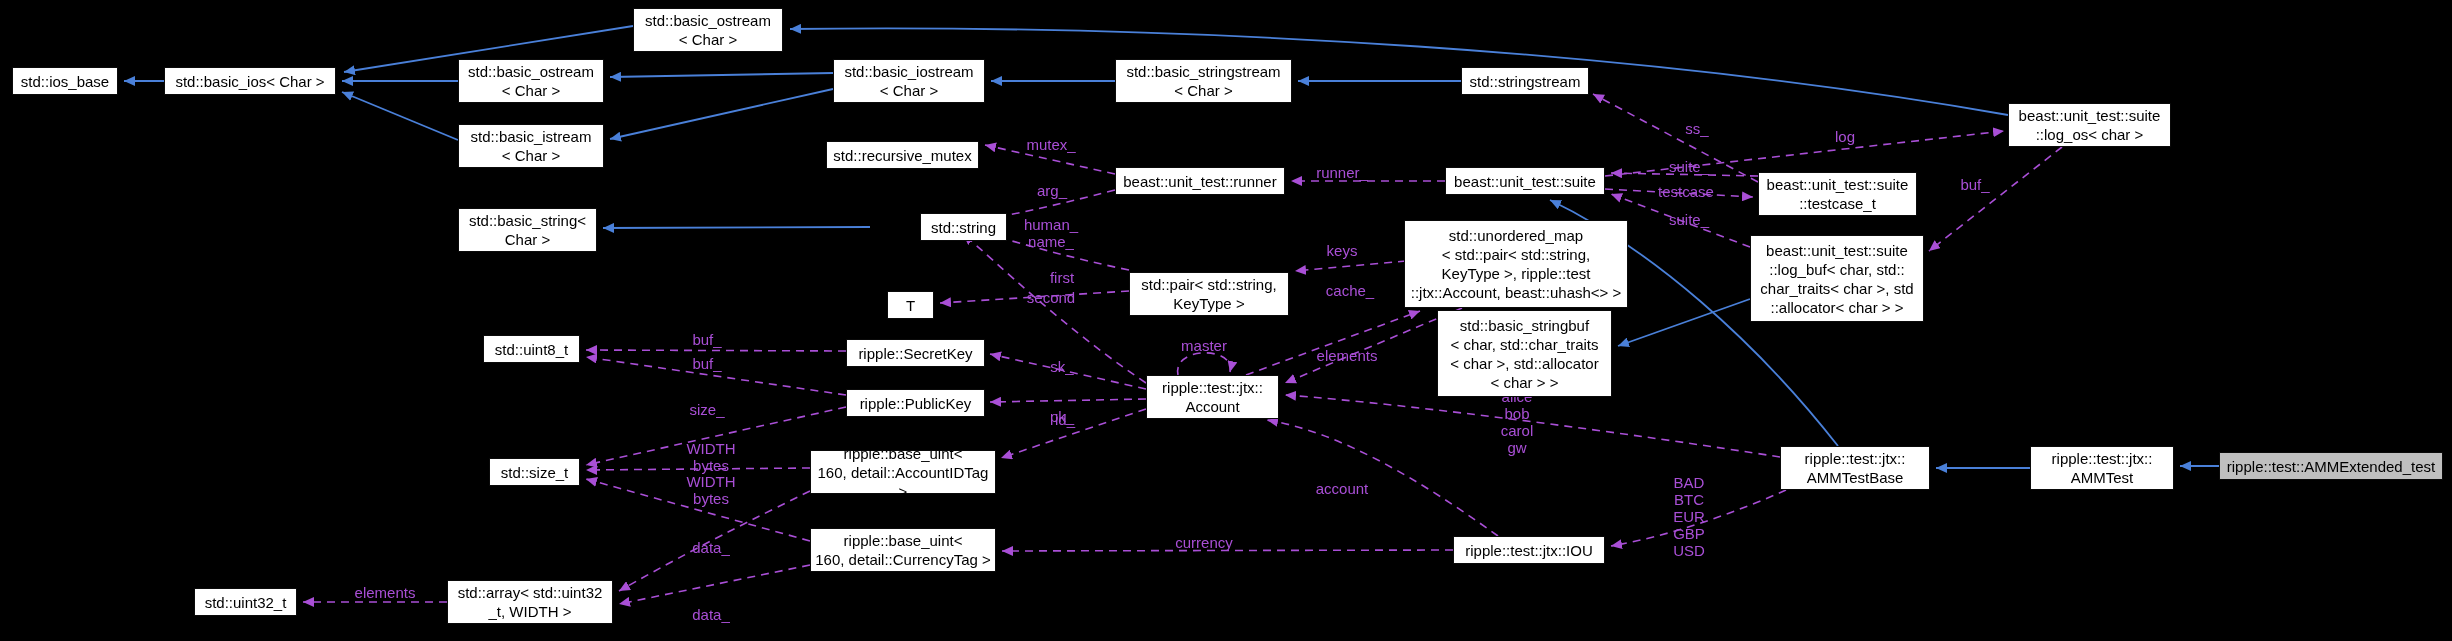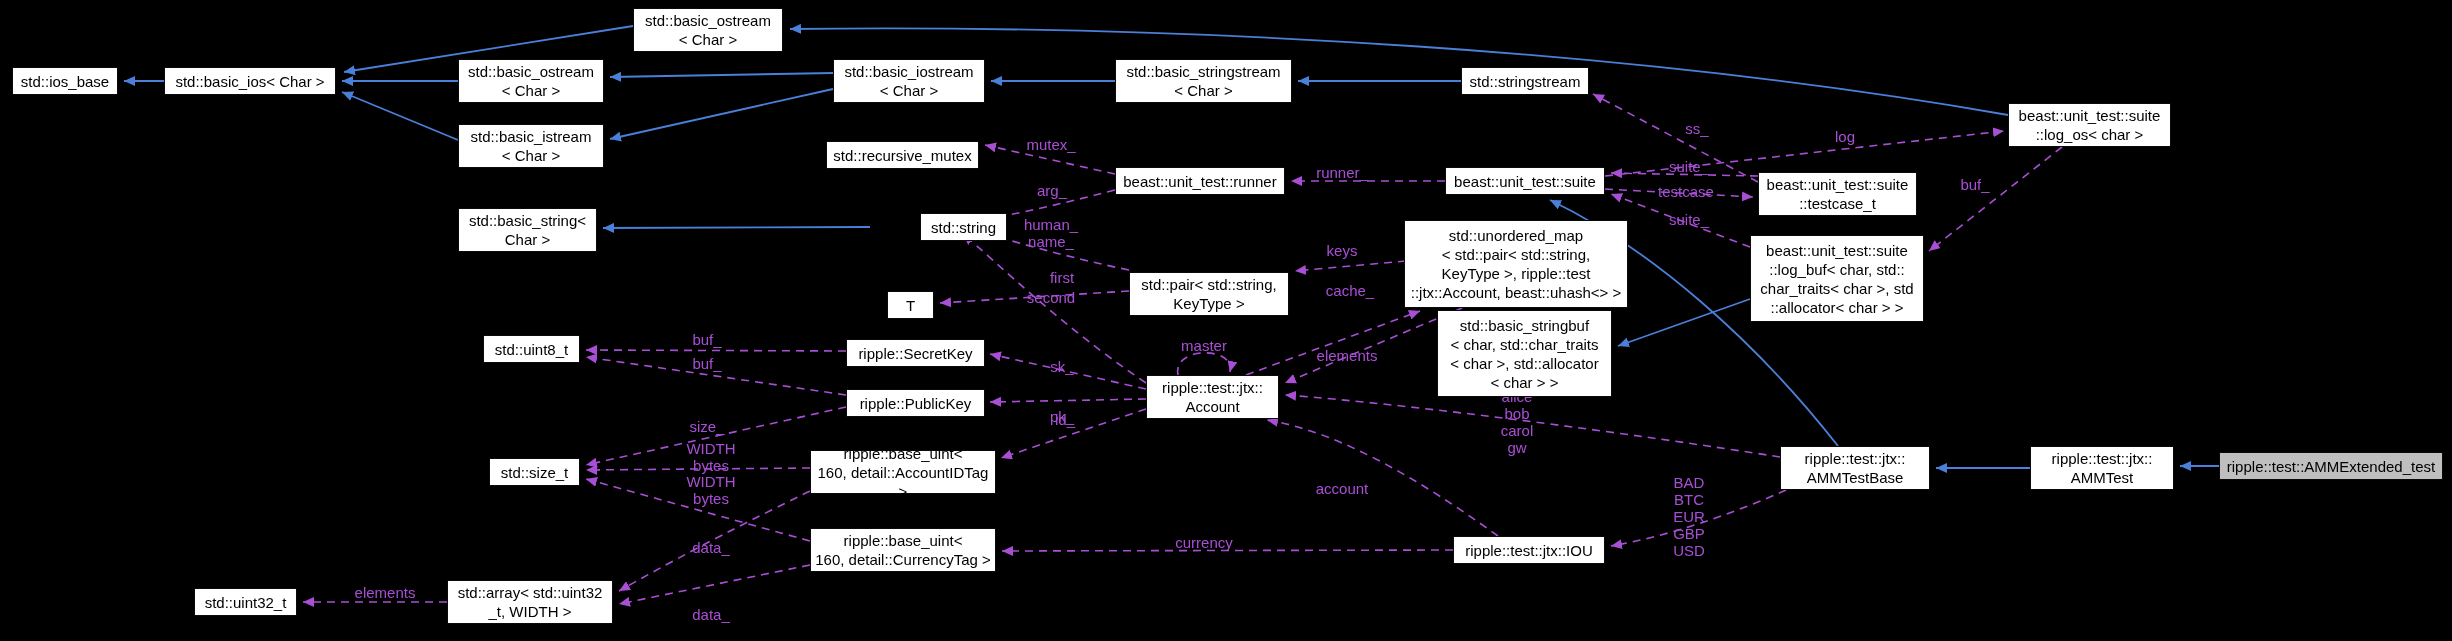--- a/index.html
+++ b/index.html
@@ -111,21 +111,21 @@
   <div class="edge-label" style="left:1051px;top:297px;">second</div>
   <div class="edge-label" style="left:1342px;top:250px;">keys</div>
   <div class="edge-label" style="left:1350px;top:290px;">cache_</div>
   <div class="edge-label" style="left:1204px;top:345px;">master</div>
   <div class="edge-label" style="left:1347px;top:355px;">elements</div>
   <div class="edge-label" style="left:1062px;top:366px;">sk_</div>
   <div class="edge-label" style="left:1062px;top:416px;">pk_</div>
   <div class="edge-label" style="left:1065px;top:419px;">id_</div>
   <div class="edge-label" style="left:707px;top:339px;">buf_</div>
   <div class="edge-label" style="left:707px;top:363px;">buf_</div>
-  <div class="edge-label" style="left:707px;top:409px;margin-top:17px;">size_</div>
+  <div class="edge-label" style="left:707px;top:409px;">size_</div>
   <div class="edge-label" style="left:711px;top:457px;">WIDTH
 bytes</div>
   <div class="edge-label" style="left:711px;top:490px;">WIDTH
 bytes</div>
   <div class="edge-label" style="left:711px;top:547px;">data_</div>
   <div class="edge-label" style="left:711px;top:614px;">data_</div>
   <div class="edge-label" style="left:385px;top:592px;">elements</div>
   <div class="edge-label" style="left:1204px;top:542px;">currency</div>
   <div class="edge-label" style="left:1342px;top:488px;">account</div>
   <div class="edge-label" style="left:1517px;top:422px;">alice

